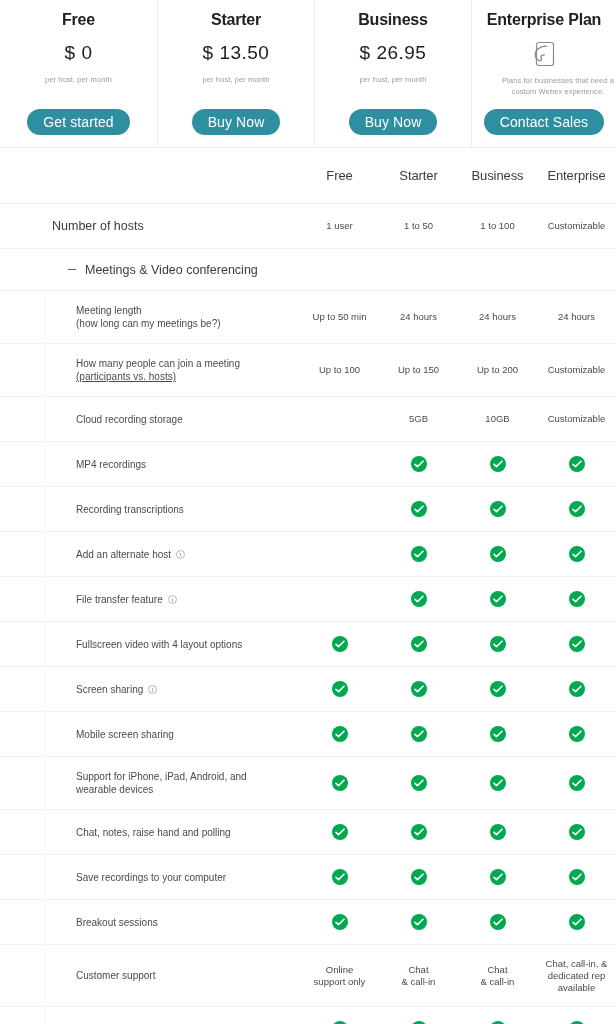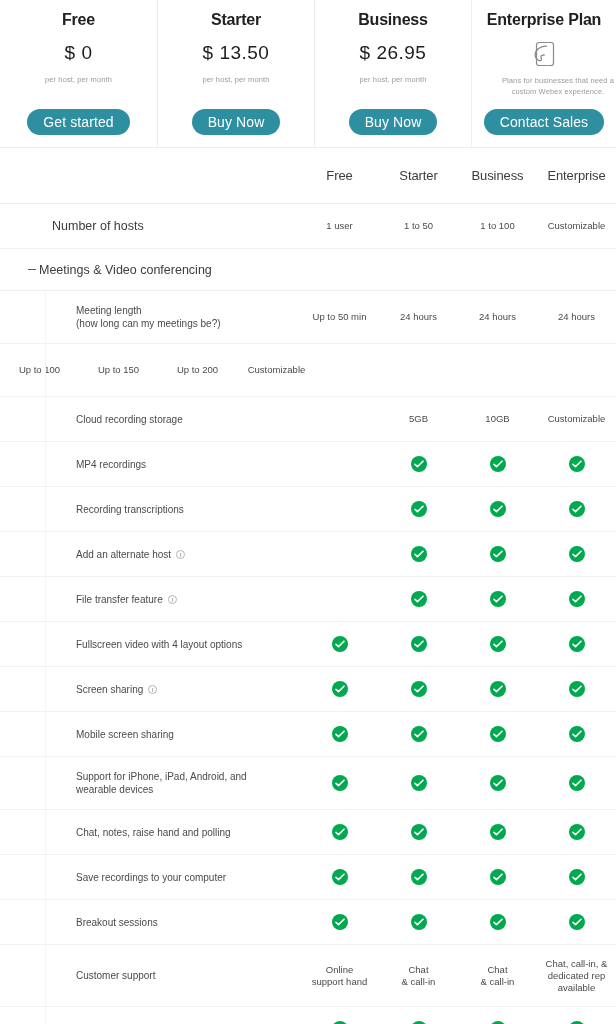--- a/index.html
+++ b/index.html
@@ -110,26 +110,26 @@
 
   
   .section-row {
     display: flex;
     align-items: center;
     height: 42px;
     border-bottom: 1px solid #eceef0;
   }
   .section-label {
     width: 300px;
-    padding-left: 28px;
+    padding-left: 68px;
     font-size: 12.5px;
     color: #3c3c3c;
     display: flex;
     align-items: center;
-    gap: 3px;
+    gap: 9px;
   }
   .toggle-minus {
     display: inline-block;
     width: 8px;
     height: 1px;
     background: #5a5a5a;
     position: relative;
     top: 0px;
     flex: 0 0 auto;
   }
@@ -271,20 +271,23 @@
           <div>24 hours</div>
         </div>
         <div class="cell">
           <div>24 hours</div>
         </div>
         <div class="cell">
           <div>24 hours</div>
         </div>
       </div>
       <div class="row sub row-tall">
+        <div class="row-label">
+          <span class="label-lines"><span>How many people can join a meeting</span><span class="label-line2 label-link">(participants vs. hosts)</span></span>
+        </div>
         <div class="cell">
           <div>Up to 100</div>
         </div>
         <div class="cell">
           <div>Up to 150</div>
         </div>
         <div class="cell">
           <div>Up to 200</div>
         </div>
         <div class="cell">
@@ -487,21 +490,21 @@
         <div class="cell"><span class="check"><svg width="10" height="9" viewBox="0 0 10 9">
               <path d="M1 4.3 L3.5 6.6 L9 1.2" stroke="#ffffff" stroke-width="1.6" fill="none" stroke-linecap="round" stroke-linejoin="round"></path>
             </svg></span></div>
       </div>
       <div class="row sub row-support">
         <div class="row-label">
           <span class="label-lines"><span>Customer support</span></span>
         </div>
         <div class="cell">
           <div>Online</div>
-          <div>support hand</div>
+          <div>support only</div>
         </div>
         <div class="cell">
           <div>Chat</div>
           <div>&amp; call-in</div>
         </div>
         <div class="cell">
           <div>Chat</div>
           <div>&amp; call-in</div>
         </div>
         <div class="cell">

